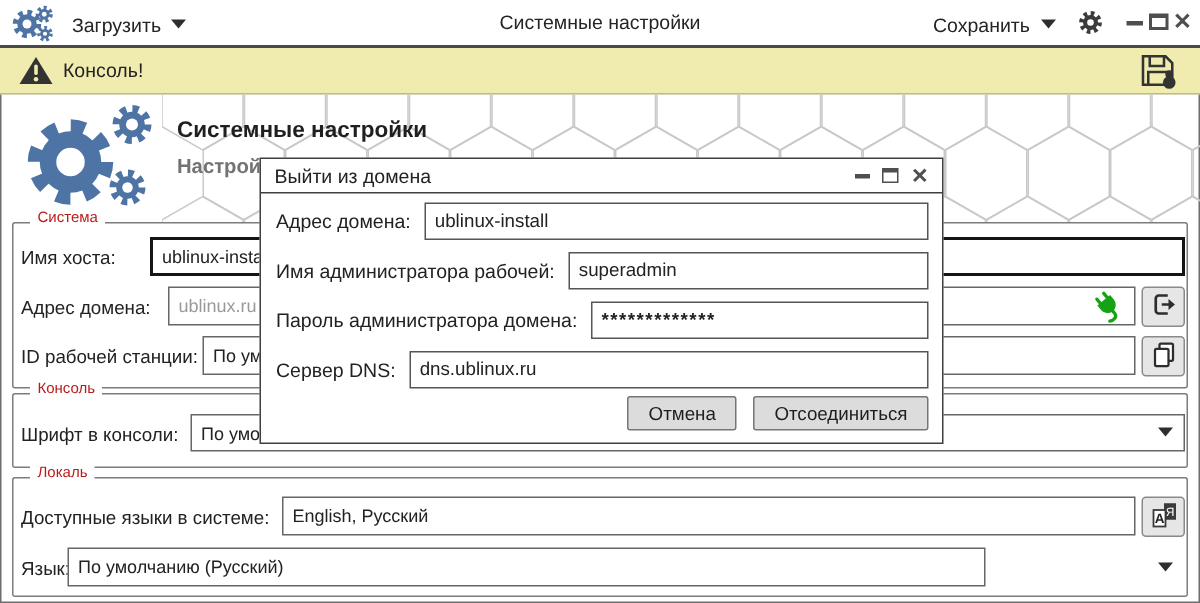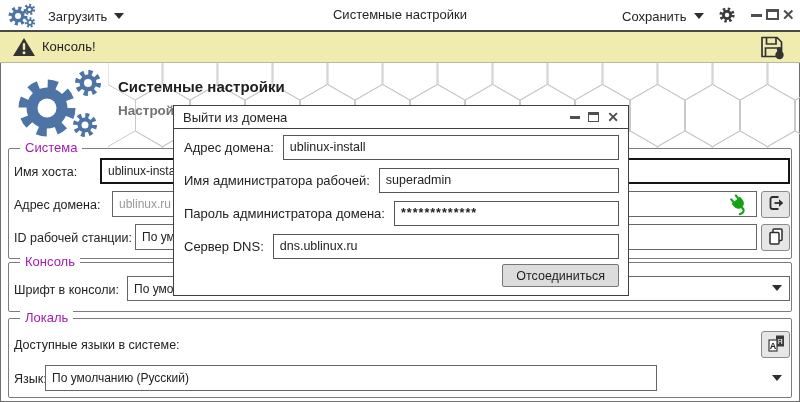--- a/index.html
+++ b/index.html
@@ -18,21 +18,21 @@
   .winbtn-close{font-size:15px;font-weight:bold;color:#4f4f4f;line-height:15px;}
   
   #warnbar{position:absolute;left:0;top:32px;width:800px;height:30px;background:#f0ecb0;border-bottom:1px solid #b9b9a0;}
   #warn-text{position:absolute;left:42px;top:0;height:30px;line-height:30px;font-size:13px;color:#222;}
   
   #header{position:absolute;left:0;top:63px;width:800px;height:85px;overflow:hidden;}
   #header-title{position:absolute;left:118px;top:15px;font-size:15px;font-weight:bold;color:#1f1f1f;}
   #header-subtitle{position:absolute;left:118px;top:40px;font-size:13.5px;font-weight:bold;color:#737373;}
   
   .group{position:absolute;border:1px solid #7c7c7c;border-radius:2px;background:transparent;}
-  .legend{position:absolute;top:-9px;left:11px;background:#fff;padding:0 5px;font-size:13px;color:#a21caf;}
+  .legend{position:absolute;top:-9px;left:11px;background:#fff;padding:0 5px;font-size:10px;color:#b91c1c;}
   .flabel{position:absolute;font-size:12.5px;color:#222;white-space:nowrap;}
   .field{position:absolute;box-sizing:border-box;border:1px solid #666;background:#fff;font-family:"Liberation Sans",sans-serif;
          font-size:12px;color:#222;padding:0 6px;outline:none;}
   .field.focused{border:2px solid #151515;}
   .field.muted{color:#999;}
   .combo-caret{position:absolute;}
   .sqbtn{position:absolute;width:29px;height:27px;background:#e6e6e6;border:1px solid #8a8a8a;border-radius:3px;
          display:flex;align-items:center;justify-content:center;padding:0;cursor:default;}
   
   #dialog{position:absolute;left:173px;top:105px;width:456px;height:191px;background:#fff;border:1.5px solid #3f3f3f;
@@ -213,20 +213,21 @@
     <span class="legend">Консоль</span>
   </div>
   <span class="flabel" style="left:14px;top:283px;">Шрифт в консоли:</span>
   <input class="field abs" style="left: 127px; top: 276px; width: 663px; height: 25px;" readonly="" value="По умолчанию">
   <span class="caret combo-caret" style="left:772px;top:285px;"></span>
 
   <div class="group" style="left:8px;top:318px;width:782px;height:78px;">
     <span class="legend">Локаль</span>
   </div>
   <span class="flabel" style="left:14px;top:338px;">Доступные языки в системе:</span>
+  <input class="field abs" style="left: 188px; top: 331px; width: 569px; height: 26px;" readonly="" value="English, Русский">
   <button class="sqbtn" style="left:761px;top:331px;">
     <span>
       <svg width="20" height="20" viewBox="0 0 20 20">
         <rect x="10" y="2.5" width="8" height="11" fill="#3a3a3a"></rect>
         <text x="14" y="11" font-size="8" fill="#fff" text-anchor="middle" font-family="Liberation Sans, sans-serif">Я</text>
         <rect x="3" y="7" width="8" height="11" fill="#fff" stroke="#3a3a3a" stroke-width="1.2"></rect>
         <text x="7" y="15.5" font-size="9" font-weight="bold" fill="#222" text-anchor="middle" font-family="Liberation Sans, sans-serif">A</text>
       </svg>
     </span>
   </button>
@@ -253,17 +254,18 @@
     </div>
     <div class="dlg-row" style="top:94px;">
       <span class="dlg-label">Пароль администратора домена:</span>
       <input class="dlg-input pw" readonly="" value="*************" style="">
     </div>
     <div class="dlg-row" style="top:127px;">
       <span class="dlg-label">Сервер DNS:</span>
       <input class="dlg-input" readonly="" value="dns.ublinux.ru" style="">
     </div>
     <div id="dlg-buttons">
+      <button class="dlg-btn">Отмена</button>
       <button class="dlg-btn">Отсоединиться</button>
     </div>
   </div>
 
 </div>
 
 </body></html>

